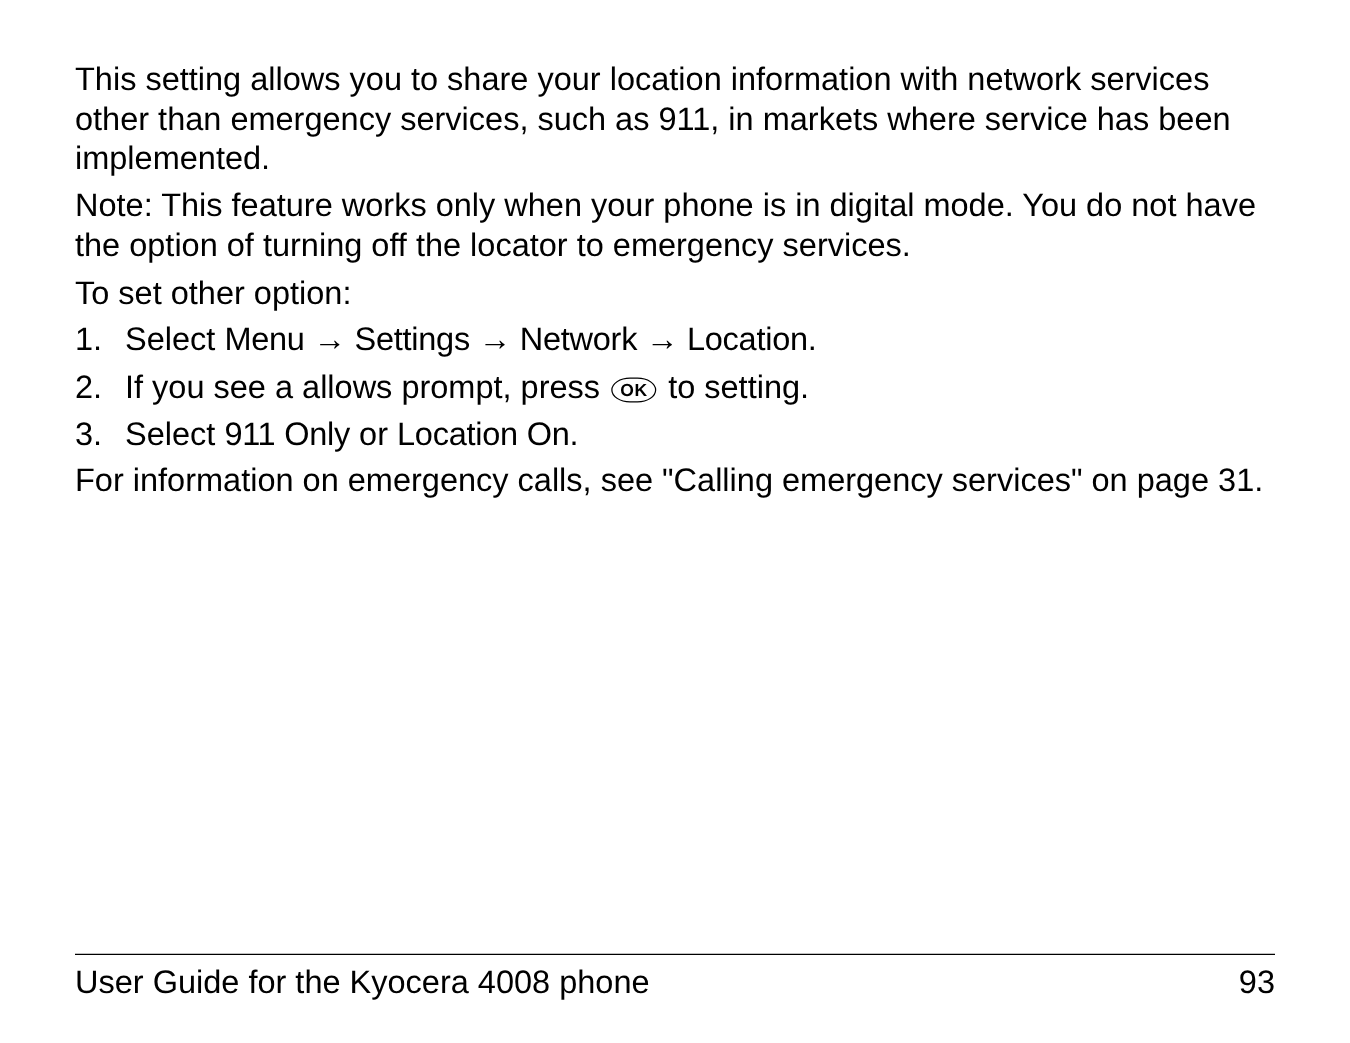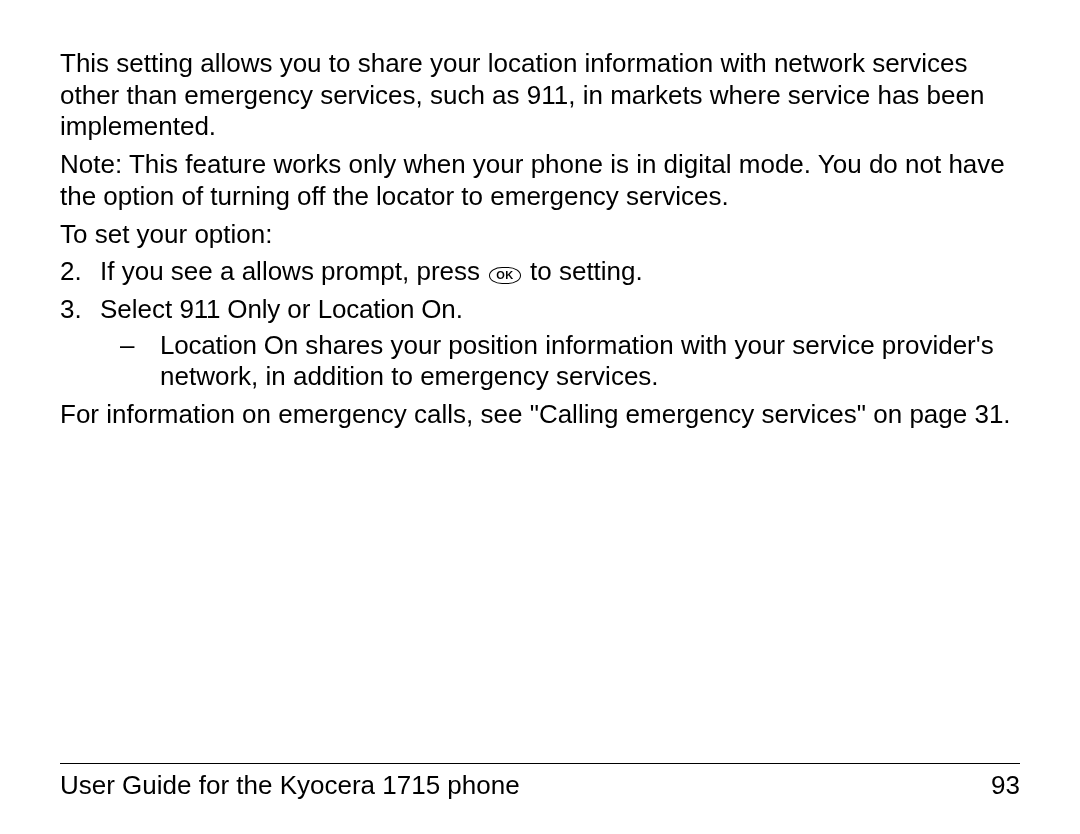--- a/index.html
+++ b/index.html
@@ -38,21 +38,21 @@
     ul > li::before {
       content: "–";
       position: absolute;
       left: 20px;
       top: 0;
     }
     .ok-badge {
       display: inline-block;
       border: 1.8px solid #000;
       border-radius: 50% / 60%;
-      font-size: 11px;
+      font-size: 14px;
       font-weight: 700;
       line-height: 1;
       padding: 2px 6px 2px 6px;
       vertical-align: 1px;
       letter-spacing: 0.5px;
       margin: 0 2px;
     }
     .footer {
       position: absolute;
       bottom: 32px;
@@ -70,36 +70,36 @@
 <body>
 
 <div class="content">
 
   <p>This setting allows you to share your location information with network services other than emergency services, such as 911, in markets where service has been implemented.</p>
 
   <p>
     <b>Note:</b><span> This feature works only when your phone is in digital mode. You do not have the option of turning off the locator to emergency services.</span>
   </p>
 
-  <p>To set your option:</p>
+  <p>To set other option:</p>
 
   <ol>
+    <li data-num="1">
+      <span>Select </span><b class="condensed">Menu → Settings → Network → Location.</b>
+    </li>
     <li data-num="2">
       <span>If you see a allows prompt, press </span><span class="ok-badge">OK</span><span> to setting.</span>
     </li>
     <li data-num="3">
       <span>Select </span><b class="condensed">911 Only</b><span> or </span><b class="condensed">Location On</b><span>.</span>
       <ul>
-        <li>
-          <b class="condensed">Location On</b><span> shares your position information with your service provider's network, in addition to emergency services.</span>
-        </li>
       </ul>
     </li>
   </ol>
 
   <p>For information on emergency calls, see "Calling emergency services" on page 31.</p>
 
 </div>
 
 <div class="footer">
-  <span>User Guide for the Kyocera 1715 phone</span>
+  <span>User Guide for the Kyocera 4008 phone</span>
   <span>93</span>
 </div>
 
 </body></html>

